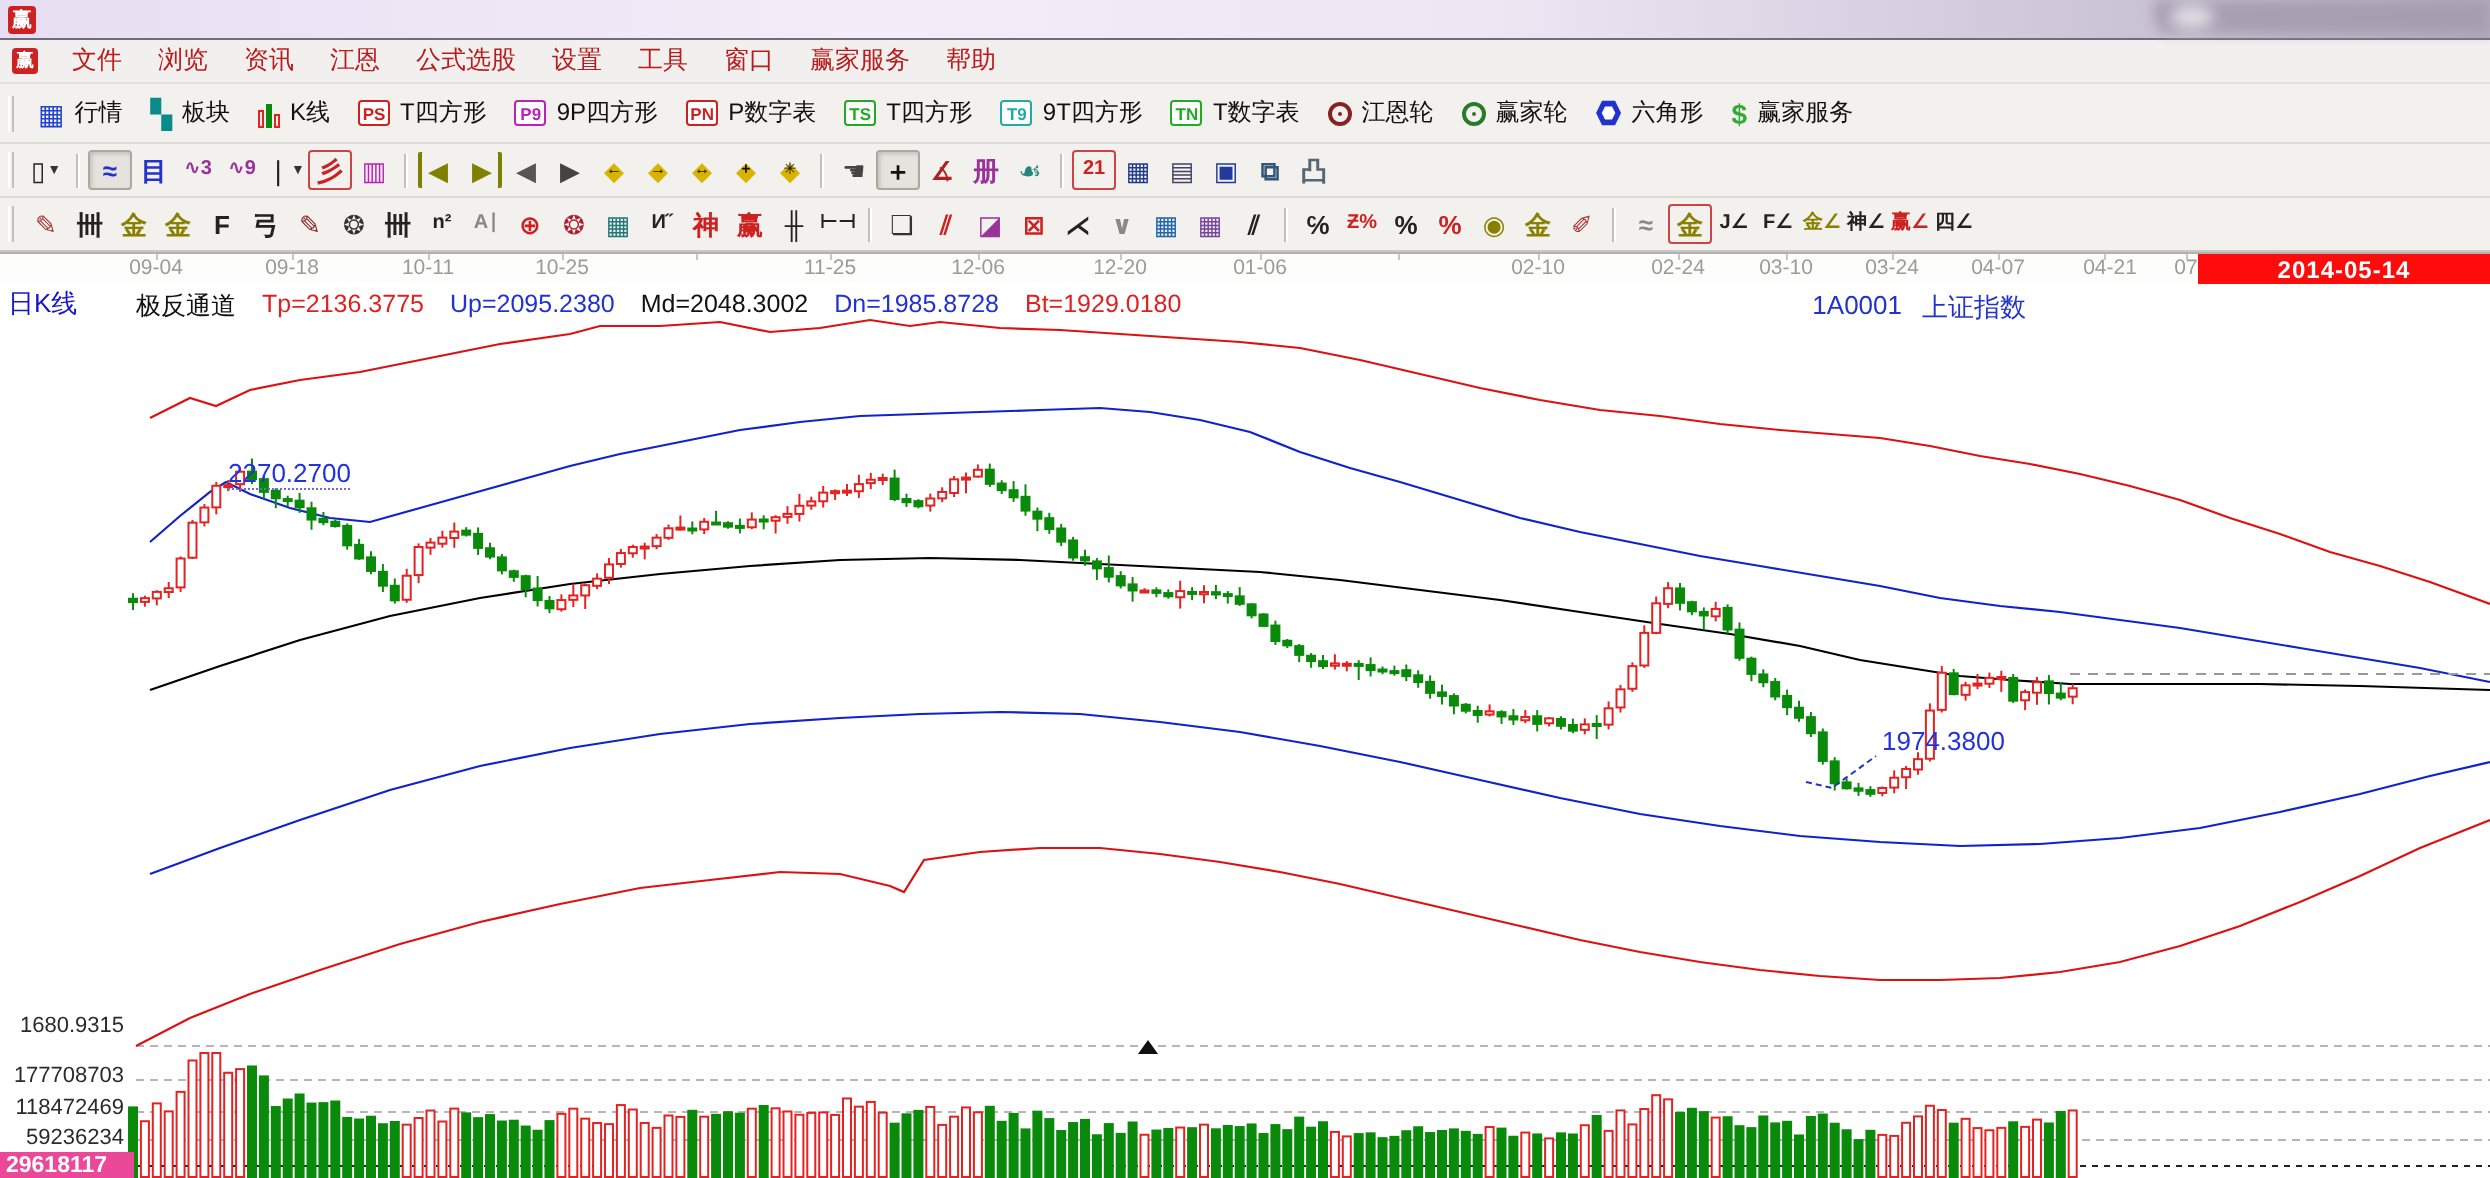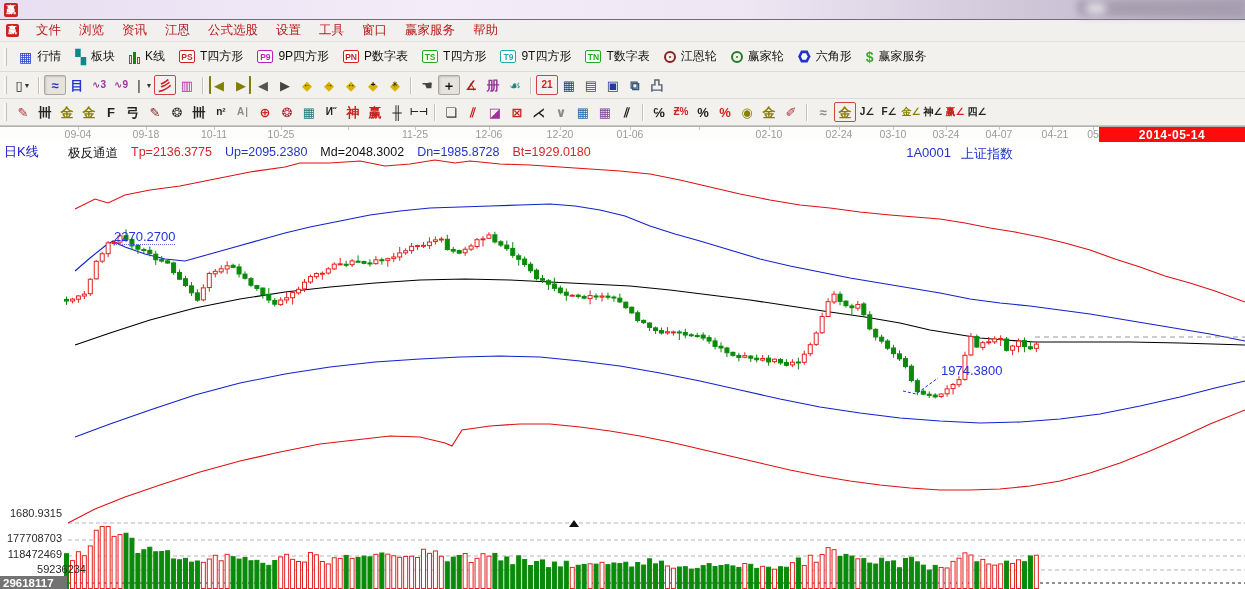--- a/index.html
+++ b/index.html
@@ -56,21 +56,21 @@
 
   
   .chartarea{position:relative;width:1019px;height:448px;background:#fff;}
   .chartarea svg{position:absolute;left:0;top:0;cursor:crosshair;}
   .ovl{position:absolute;white-space:nowrap;pointer-events:none;}
   .periodlabel{left:4px;top:2px;color:#1515cc;font-size:13px;}
   .indrow{left:68px;top:4px;display:flex;gap:13px;font-size:12.5px;}
   .symrow{right:6px;top:4px;color:#2233cc;font-size:13px;display:flex;gap:10px;}
   .anno{color:#2233dd;font-size:13px;border-bottom:1px dotted #6a6ae0;}
   .scalelbl{width:62px;text-align:right;font-size:11px;color:#2b2b2b;}
-  .volbadge{left:0;top:435px;width:67px;height:13px;background:#737373;color:#fff;font-size:11.5px;
+  .volbadge{left:0;top:435px;width:67px;height:13px;background:#ec4899;color:#fff;font-size:11.5px;
     font-weight:bold;display:flex;align-items:center;padding-left:3px;}
   .watermark{right:12px;bottom:1px;font-family:"DejaVu Serif","Liberation Serif",serif;font-weight:bold;
     font-size:31px;color:rgba(206,44,44,.85);letter-spacing:4px;}
 </style>
 </head>
 <body>
 
 <div id="app">
 
   <div class="titlebar">
@@ -422,21 +422,21 @@
       <span class="tick" style="left: 839px;">02-24</span>
       <span class="tickmark" style="left: 893px;"></span>
       <span class="tick" style="left: 893px;">03-10</span>
       <span class="tickmark" style="left: 946px;"></span>
       <span class="tick" style="left: 946px;">03-24</span>
       <span class="tickmark" style="left: 999px;"></span>
       <span class="tick" style="left: 999px;">04-07</span>
       <span class="tickmark" style="left: 1052px;"></span>
       <span class="tick" style="left: 1055px;">04-21</span>
       <span class="tickmark" style="left: 1093px;"></span>
-      <span class="tick" style="left: 1093px;">05</span>
+      <span class="tick" style="left: 1093px;">07</span>
     </div>
 
   <div class="chartarea">
     <svg id="chartsvg" width="1245" height="448" viewBox="0 141 1245 448">
         <line x1="68" y1="523" x2="1245" y2="523" stroke="#b5b5b5" stroke-width="1" stroke-dasharray="4,3"></line>
         <line x1="68" y1="540" x2="1245" y2="540" stroke="#b5b5b5" stroke-width="1" stroke-dasharray="4,3"></line>
         <line x1="68" y1="556" x2="1245" y2="556" stroke="#b5b5b5" stroke-width="1" stroke-dasharray="4,3"></line>
         <line x1="68" y1="570" x2="1245" y2="570" stroke="#b5b5b5" stroke-width="1" stroke-dasharray="4,3"></line>
         <line x1="68" y1="583" x2="1245" y2="583" stroke="#222" stroke-width="1" stroke-dasharray="3,3"></line>
         <polyline points="75,209 95,199 108,203 125,195 150,190 180,186 215,179 250,172 285,167 300,163 330,163 360,161 385,166 410,164 435,160 455,163 470,161 500,164 530,165 560,167 590,169 620,171 650,174 680,180 710,187 740,194 770,200 800,205 830,208 860,212 890,215 915,217 940,219 965,223 990,228 1015,232 1040,237 1065,243 1090,250 1115,259 1140,267 1165,276 1190,283 1215,291 1245,302" fill="none" stroke="#dd1111" stroke-width="1.1"></polyline>
@@ -957,17 +957,17 @@
       <span>1A0001</span>
       <span>上证指数</span>
     </div>
 
     <div class="ovl anno" style="left:114px;top:88px;">2270.2700</div>
     <div class="ovl anno" style="left:941px;top:222px;border-bottom:none;">1974.3800</div>
 
     <div class="ovl scalelbl" style="left:0;top:366px;">1680.9315</div>
     <div class="ovl scalelbl" style="left:0;top:391px;">177708703</div>
     <div class="ovl scalelbl" style="left:0;top:407px;">118472469</div>
-    <div class="ovl scalelbl" style="left:0;top:422px;margin-left:24px;">59236234</div>
+    <div class="ovl scalelbl" style="left:0;top:422px;">59236234</div>
     <div class="ovl volbadge">29618117</div>
 
   </div>
 </div>
 
 </body></html>

